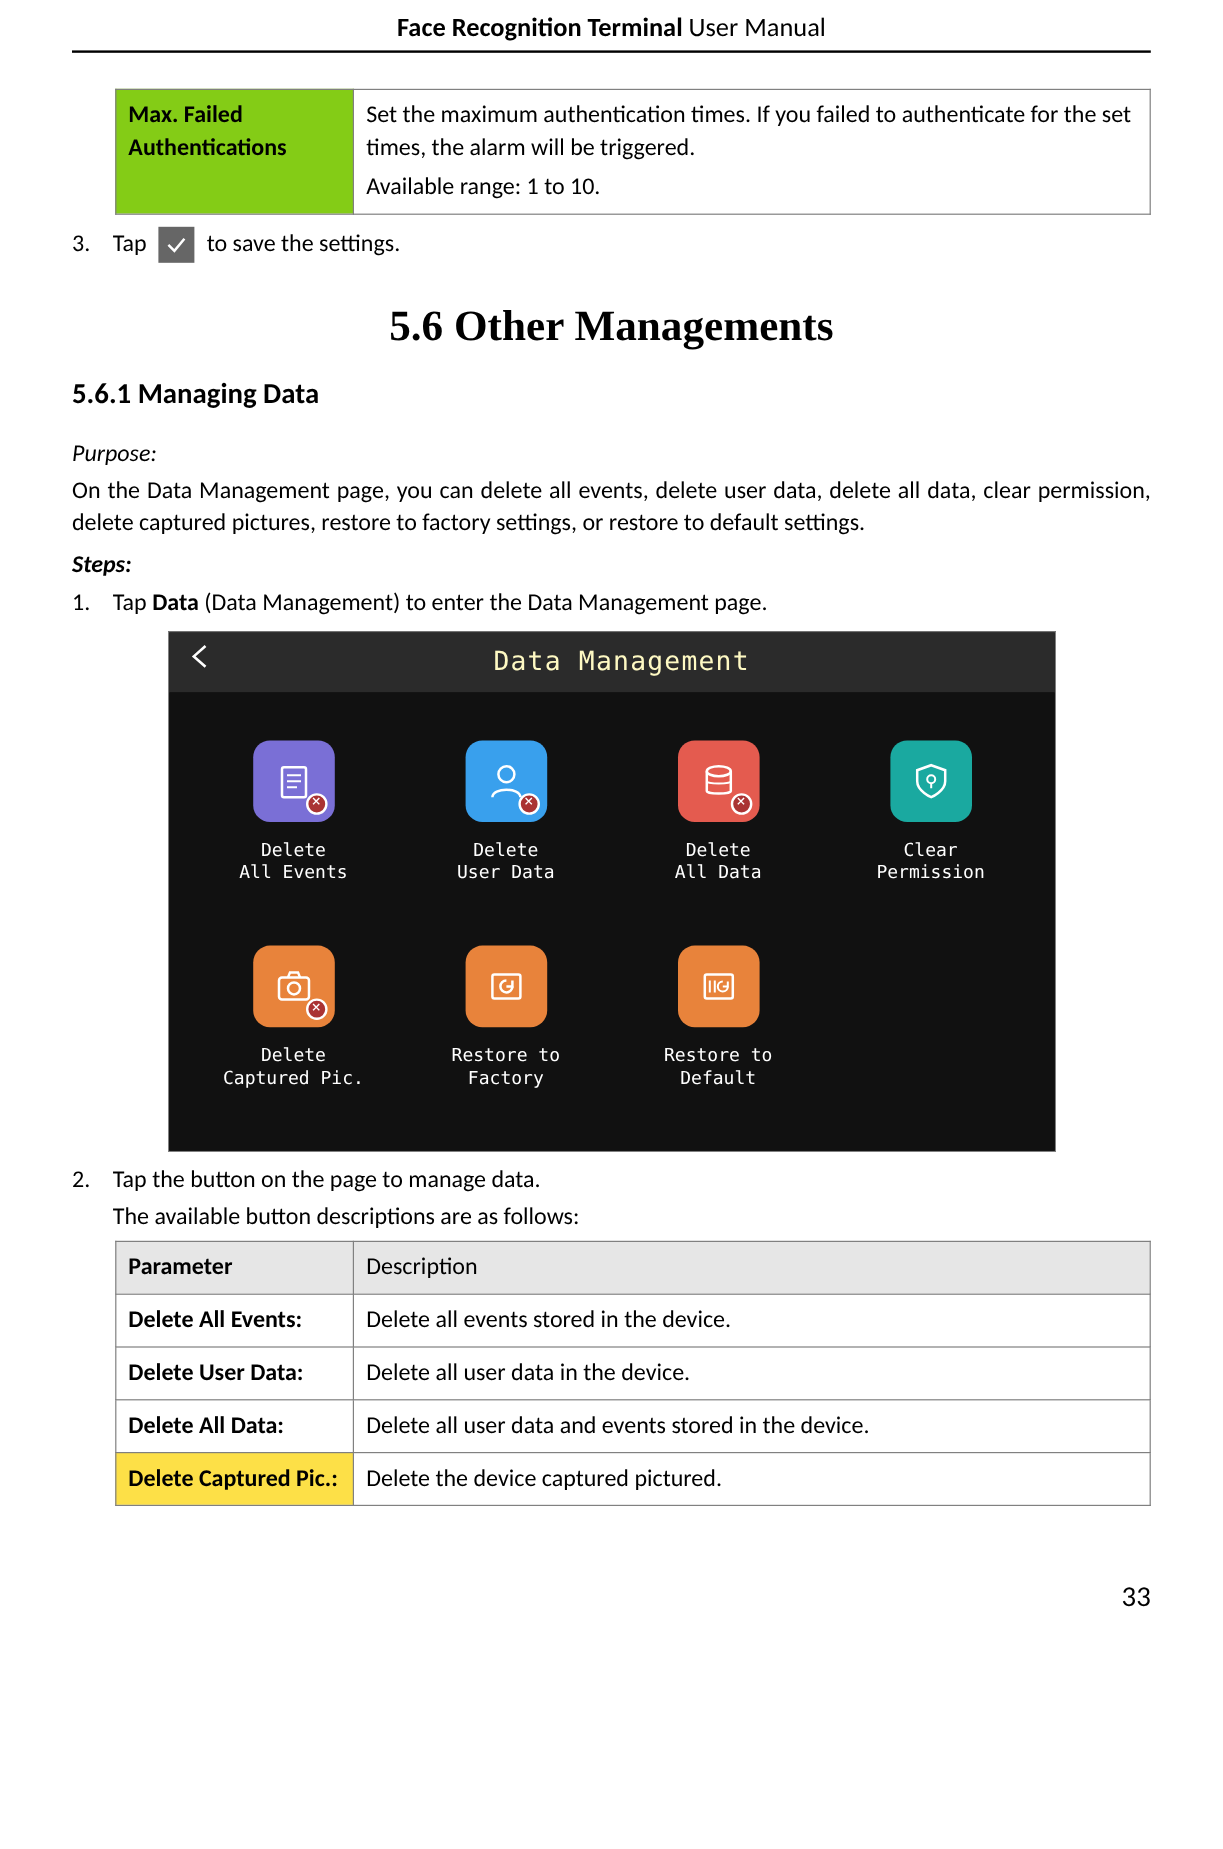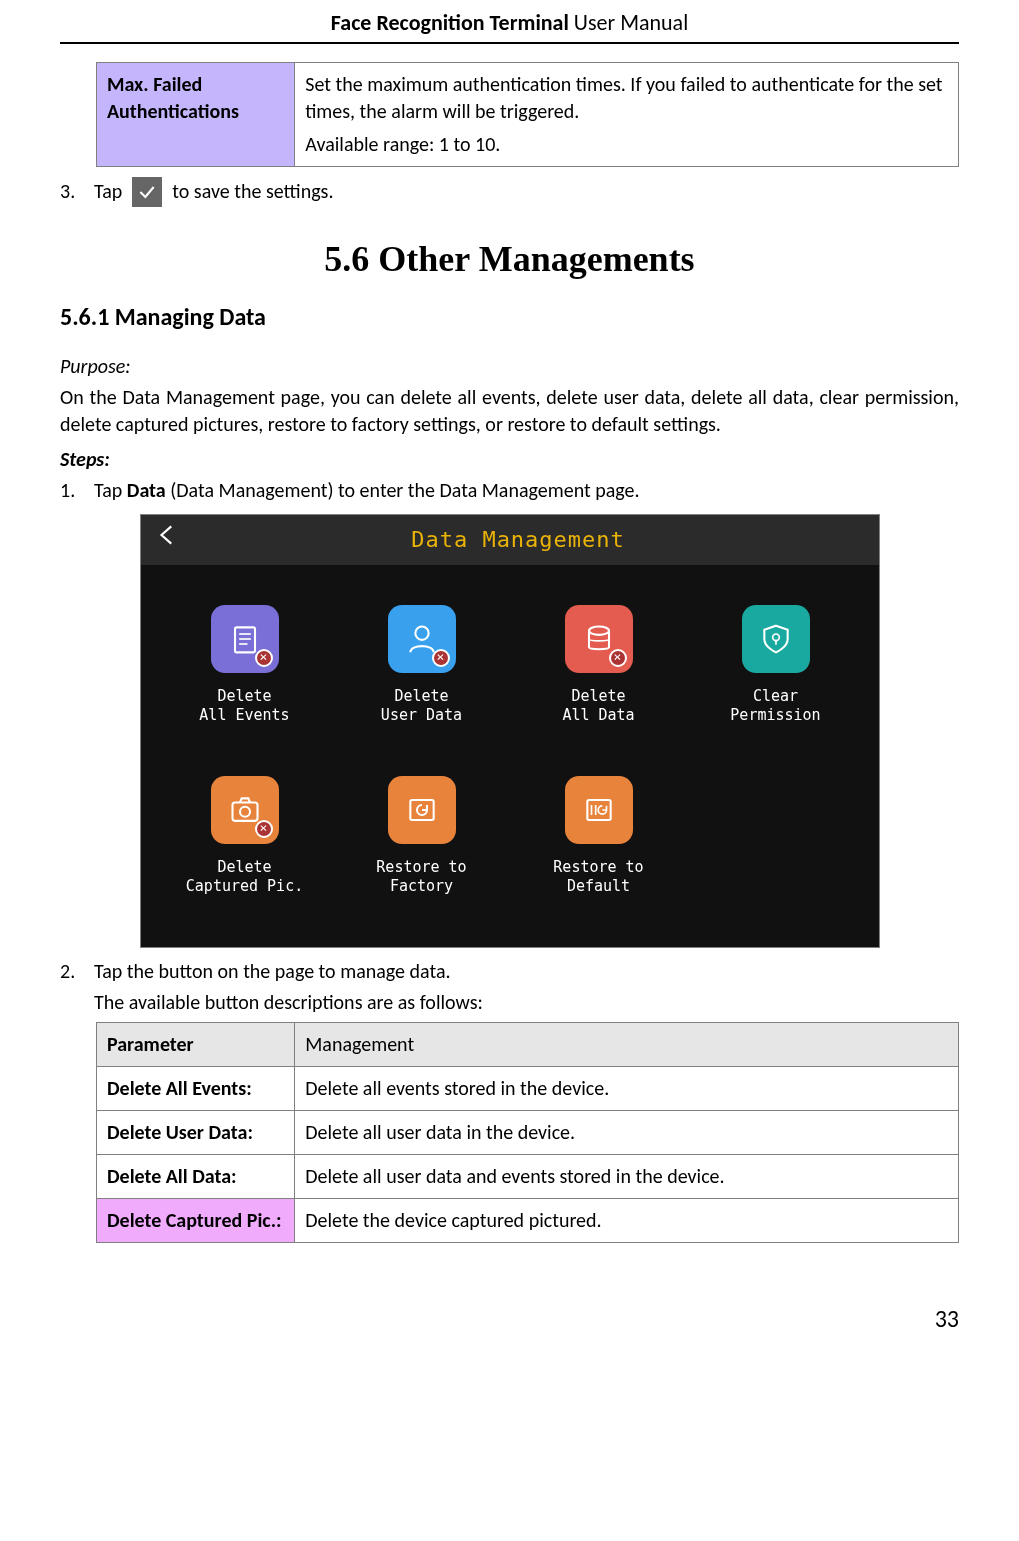--- a/index.html
+++ b/index.html
@@ -10,37 +10,37 @@
     width: 1019px;
     margin: 0 auto;
     padding: 8px 60px 40px 60px;
     font-size: 20px;
     line-height: 1.35;
   }
   .header {
     text-align: center;
     border-bottom: 2px solid #000;
     padding-bottom: 4px;
-    margin-bottom: 18px;
+    margin-bottom: 30px;
     font-size: 22px;
   }
   .header b { font-weight: bold; }
   table.param {
     width: 96%;
     margin-left: 4%;
     border-collapse: collapse;
   }
   table.param td, table.param th {
     border: 1px solid #808080;
     padding: 8px 10px;
     vertical-align: top;
     text-align: left;
     font-size: 20px;
   }
-  table.param th.label { width: 23%; font-weight: bold; background: #c4b5fd; }
+  table.param th.label { width: 23%; font-weight: bold; background: #84cc16; }
   table.param.desc th.label { background: #e6e6e6; }
   table.param.desc td.headerrow { background: #e6e6e6; }
   .step-line { display: flex; align-items: center; gap: 10px; margin-top: 10px; }
   .step-num { width: 24px; }
   .save-icon {
     display: inline-flex; align-items: center; justify-content: center;
     width: 30px; height: 30px; background: #666; color: #fff;
     font-size: 20px;
   }
   h2.sec { font-family: 'Times New Roman', serif; font-size: 36px; font-weight: bold; margin-top: 28px; margin-bottom: 18px; text-align: center; }
@@ -56,21 +56,21 @@
 
   
   .device {
     width: 740px;
     margin: 10px 0 10px 80px;
     border: 1px solid #808080;
     background: #111;
   }
   .device-bar {
     display: flex; align-items: center; height: 50px;
-    background: #2b2b2b; color: #eab308; padding: 12px 14px;
+    background: #2b2b2b; color: #fef9c3; padding: 12px 14px;
     font-family: SimSun, Arial, sans-serif;
     justify-content: center;
   }
   .back-arrow { font-size: 26px; color: #fff; margin-right: 20px; }
   .device-title { flex: 1; text-align: center; font-size: 22px; font-family: SimSun, monospace; letter-spacing: 1px; margin-right: 30px; }
   .device-grid {
     display: grid;
     grid-template-columns: repeat(4, 1fr);
     gap: 50px 10px;
     padding: 40px 20px 50px 20px;
@@ -249,34 +249,34 @@
     <div class="ol-num">2.</div>
     <div class="ol-body">Tap the button on the page to manage data.</div>
   </div>
 </div>
 <div class="indent">The available button descriptions are as follows:</div>
 
 <table class="param desc" style="margin-top:6px">
   <tbody>
       <tr>
     <th class="label">Parameter</th>
-    <td class="headerrow">Management</td>
+    <td class="headerrow">Description</td>
   </tr>
   <tr>
     <th class="label" style="background:#fff">Delete All Events:</th>
     <td>Delete all events stored in the device.</td>
   </tr>
   <tr>
     <th class="label" style="background:#fff">Delete User Data:</th>
     <td>Delete all user data in the device.</td>
   </tr>
   <tr>
     <th class="label" style="background:#fff">Delete All Data:</th>
     <td>Delete all user data and events stored in the device.</td>
   </tr>
   <tr>
-    <th class="label" style="background:#f0abfc">Delete Captured Pic.:</th>
+    <th class="label" style="background:#fde047">Delete Captured Pic.:</th>
     <td>Delete the device captured pictured.</td>
   </tr>
 </tbody>
   </table>
 
 <div class="page-num">33</div>
 
 </body></html>

